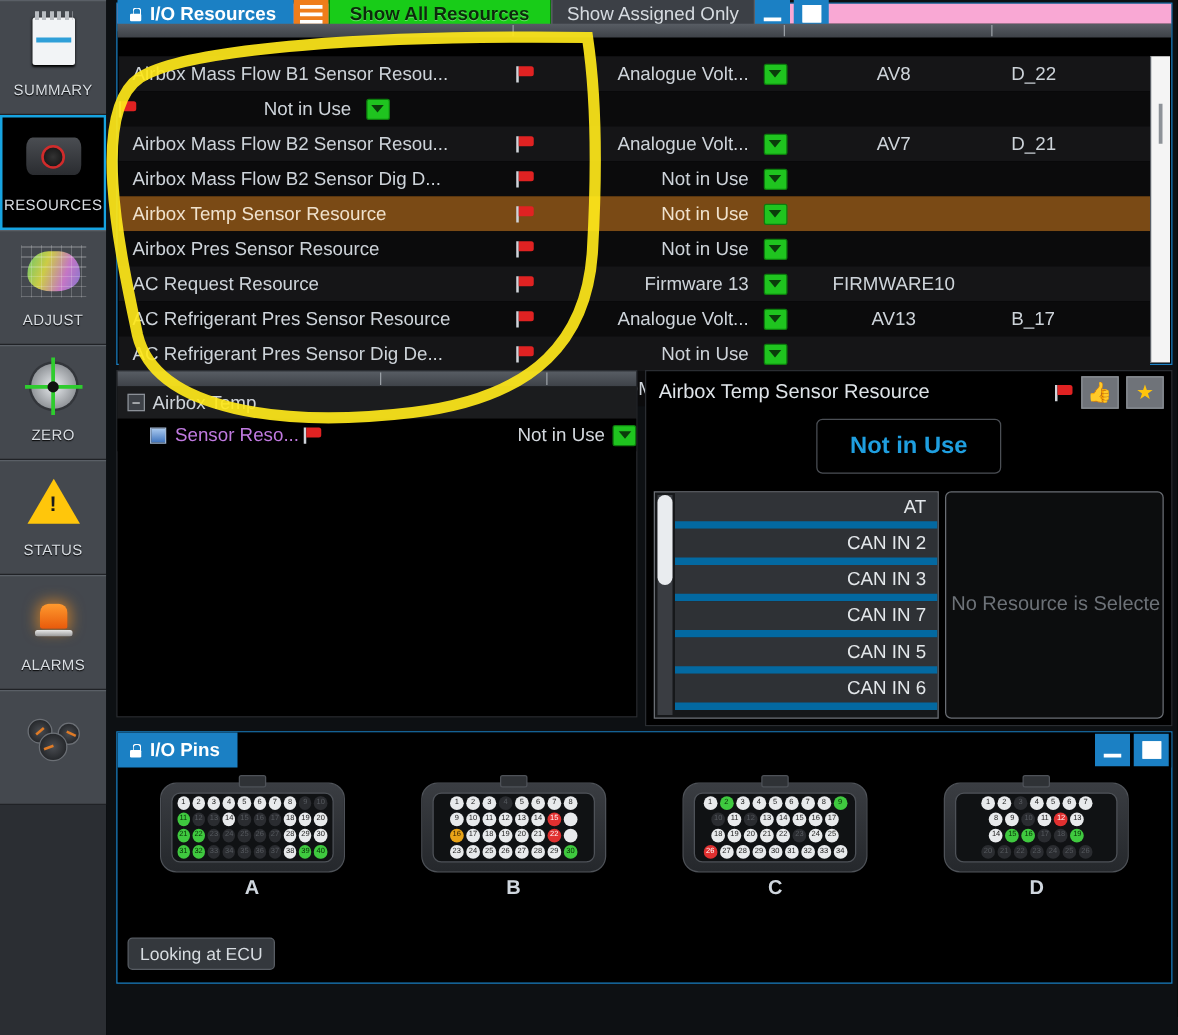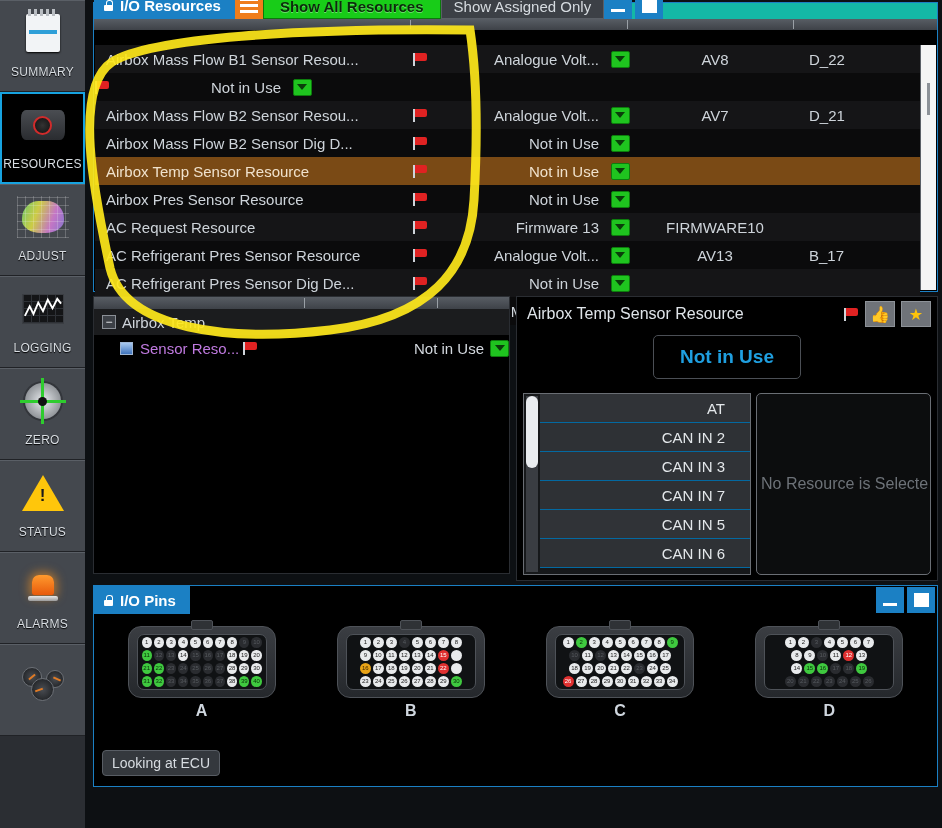--- a/index.html
+++ b/index.html
@@ -86,21 +86,21 @@
   .ic-gauge span:nth-child(2){width:18px;height:18px;right:0;top:3px;}
   .ic-gauge span:nth-child(3){width:23px;height:23px;left:9px;bottom:0;}
   .ic-gauge em{position:absolute;width:8px;height:2px;background:#e07b26;}
 
   
   #main { position:absolute; left:85px; top:0; width:857px; height:828px; background:#0d1013; }
 
   
   #resWin { position:absolute; left:8px; top:2px; width:845px; height:290px;
             background:#000; border:1px solid #1b80c4; }
-  #resTitleBar { height:16px; background:#14b8a6; display:flex; align-items:flex-end; position:relative; }
+  #resTitleBar { height:16px; background:#f9a8d4; display:flex; align-items:center; position:relative; }
   .win-tab { height:28px; background:#1b80c4; color:#fff; font-size:15px; font-weight:bold;
              display:flex; align-items:center; gap:7px; padding:0 14px 0 10px; }
   .lock { width:9px;height:11px;position:relative;display:inline-block; }
   .lock:after{content:"";position:absolute;left:0;bottom:0;width:9px;height:6px;background:#fff;border-radius:1px;}
   .lock:before{content:"";position:absolute;left:2px;top:0;width:5px;height:6px;border:1.5px solid #fff;
                border-bottom:none;border-radius:3px 3px 0 0;}
   .burger { width:28px;height:28px;background:#ef7d1b;display:flex;flex-direction:column;
             justify-content:center;align-items:center;gap:3px;cursor:pointer;}
   .burger b{display:block;width:18px;height:3px;background:#fff;}
   .btn-green { height:26px;background:#18cc18;border:1px solid #0a7a0a;color:#0b2b0b;
@@ -174,22 +174,22 @@
   .sqbtn { width:30px;height:26px;background:#6f7379;border:1px solid #8d9298;
            display:flex;align-items:center;justify-content:center;font-size:16px;cursor:pointer;}
   .notuse-btn { margin:4px auto 0; width:148px; height:44px; border:1px solid #4b4f55; border-radius:5px;
                 display:flex; align-items:center; justify-content:center;
                 color:#1f9fe0; font-size:19px; font-weight:bold; cursor:pointer; }
   .det-body { position:absolute; left:6px; right:6px; top:96px; bottom:5px; display:flex; gap:5px; }
   .canlist { width:228px; background:#16181a; border:1px solid #6a6e74; position:relative; overflow:hidden; }
   .can-scroll { position:absolute; left:2px; top:2px; width:12px; bottom:2px; background:#3a3d42; }
   .can-thumb { position:absolute; left:0; top:0; width:12px; height:72px; background:#e9ecef; border-radius:6px; }
   .can-rows { margin-left:16px; }
-  .canrow { height:29px; border-bottom:1px solid #0369a1; color:#e3e7ea; font-size:15px;
-            display:flex; align-items:center; justify-content:flex-end; padding-right:25px;
+  .canrow { height:29px; border-bottom:6px solid #0369a1; color:#e3e7ea; font-size:15px;
+            display:flex; align-items:center; justify-content:flex-end; padding-right:9px;
             background:#2e3135; cursor:pointer; }
   .canrow:nth-child(odd){ background:#303337; }
   .emptybox { flex:1; background:#0c0d0e; border:1px solid #6a6e74; border-radius:5px;
               display:flex; align-items:center; justify-content:flex-start; padding-left:4px;
               color:#6d7278; font-size:16px; overflow:hidden; white-space:nowrap; }
 
   
   #pinsWin { position:absolute; left:8px; top:585px; width:845px; height:202px;
              background:#000; border:1px solid #1b80c4; }
   #pinsTitle { height:28px; background:#000; display:flex; align-items:center; }
@@ -239,30 +239,20 @@
     <div class="side-label">RESOURCES</div>
   </div>
   <div class="side-item">
     <div class="side-ico">
         <div class="ic-surf"></div>
       </div>
     <div class="side-label">ADJUST</div>
   </div>
   <div class="side-item">
     <div class="side-ico">
-      <div class="ic-log">
-          <svg viewBox="0 0 42 30">
-            <polyline points="2,22 7,12 11,20 16,8 21,17 26,5 31,14 36,4 40,9" fill="none" stroke="#ffffff" stroke-width="2"></polyline>
-          </svg>
-        </div>
-    </div>
-    <div class="side-label">LOGGING</div>
-  </div>
-  <div class="side-item">
-    <div class="side-ico">
         <div class="ic-zero">
           <i></i>
         </div>
       </div>
     <div class="side-label">ZERO</div>
   </div>
   <div class="side-item">
     <div class="side-ico">
         <div class="ic-warn"></div>
       </div>

